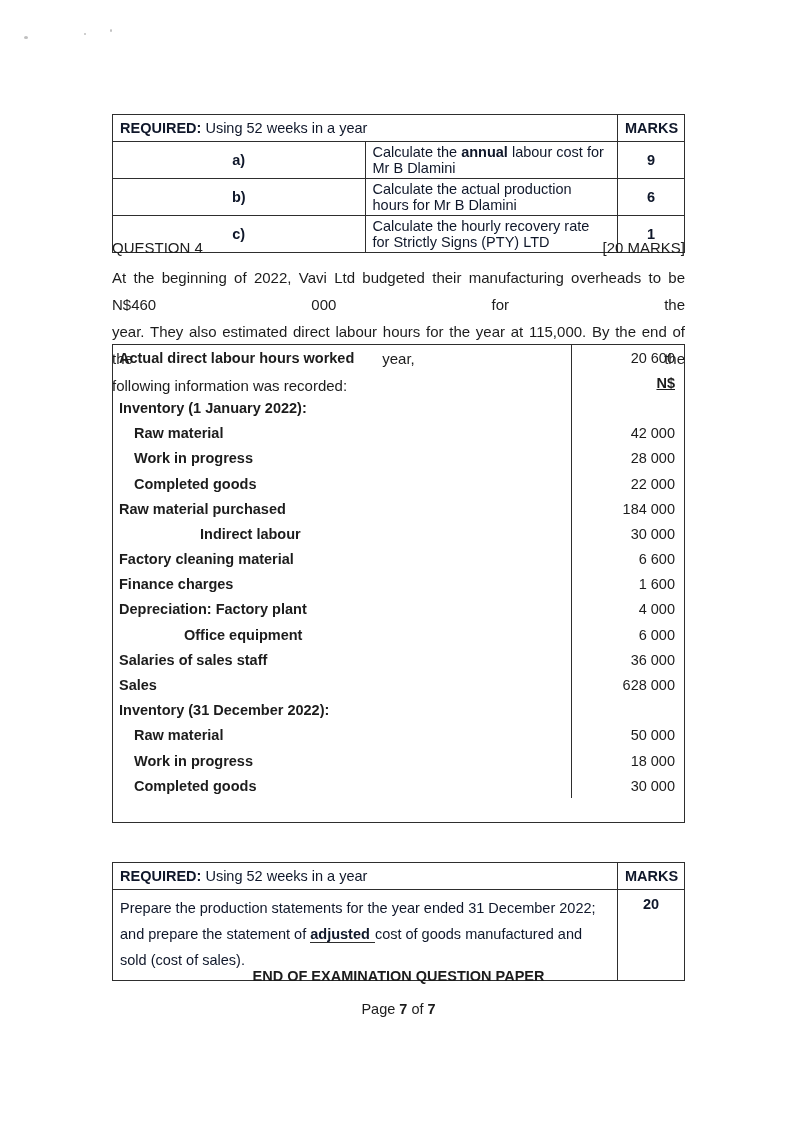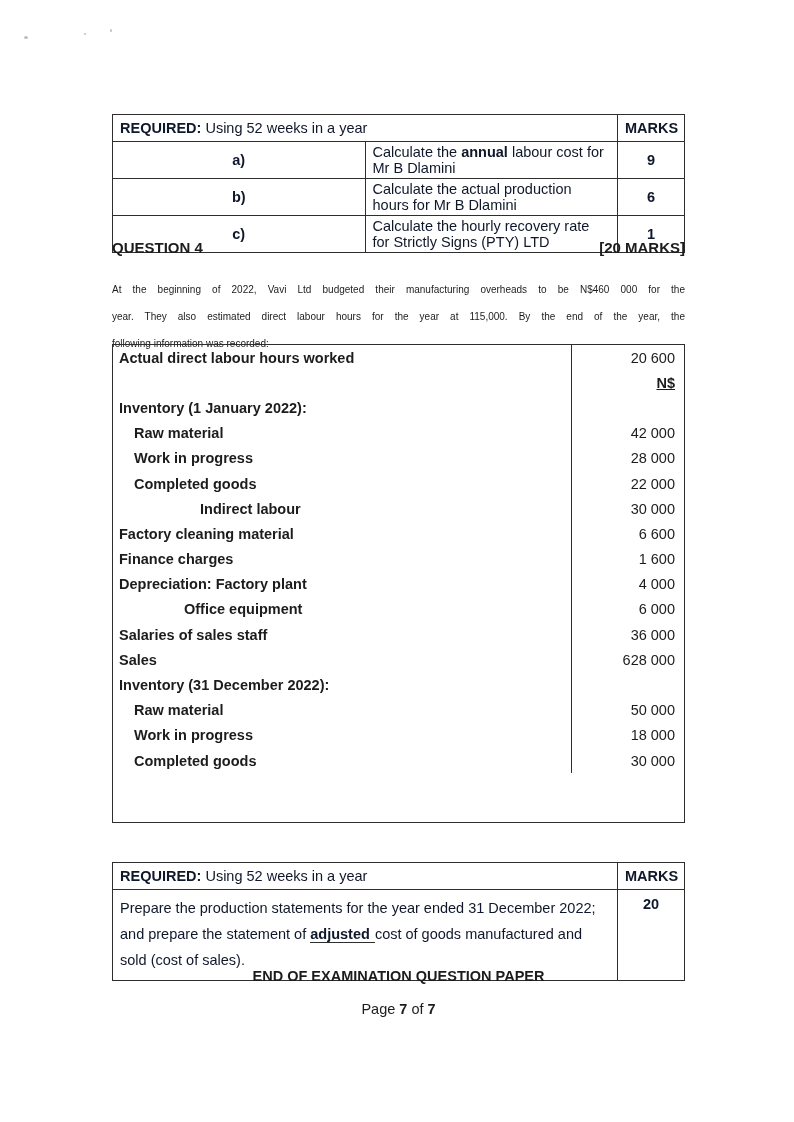--- a/index.html
+++ b/index.html
@@ -37,25 +37,25 @@
 
   
   .t2 .body-cell{padding:5px 8px 7px 7px;line-height:26px;vertical-align:top;}
   .t2 .marks-v{vertical-align:top;padding-top:6px;}
   .t2 .emph{font-weight:bold;border-bottom:1.5px solid #2e2e2e;padding-right:5px;}
 
   
   .q-head{
     position:absolute;left:112px;top:239px;width:573px;
     display:flex;justify-content:space-between;
-    font-weight:bold;font-size:15px;
+    font-weight:normal;font-size:15px;
   }
   .q-para{
-    position:absolute;left:112px;top:276px;width:573px;
-    font-size:10px;line-height:27px;
+    position:absolute;left:112px;top:264px;width:573px;
+    font-size:15px;line-height:27px;
   }
   .q-para .jline{text-align:justify;text-align-last:justify;white-space:normal;}
   .q-para .lline{text-align:left;}
 
   
   .fin-table{
     position:absolute;left:112px;top:344px;width:573px;height:479px;
     border:1.5px solid #2e2e2e;
     box-sizing:border-box;
     font-size:14.5px;
@@ -148,20 +148,24 @@
       </div>
       <div class="dt-row">
         <div class="dt-label indent-1">Work in progress</div>
         <div class="dt-value">28 000</div>
       </div>
       <div class="dt-row">
         <div class="dt-label indent-1">Completed goods</div>
         <div class="dt-value">22 000</div>
       </div>
       <div class="dt-row">
+        <div class="dt-label indent-0">Raw material purchased</div>
+        <div class="dt-value">184 000</div>
+      </div>
+      <div class="dt-row">
         <div class="dt-label indent-3">Indirect labour</div>
         <div class="dt-value">30 000</div>
       </div>
       <div class="dt-row">
         <div class="dt-label indent-0">Factory cleaning material</div>
         <div class="dt-value">6 600</div>
       </div>
       <div class="dt-row">
         <div class="dt-label indent-0">Finance charges</div>
         <div class="dt-value">1 600</div>

